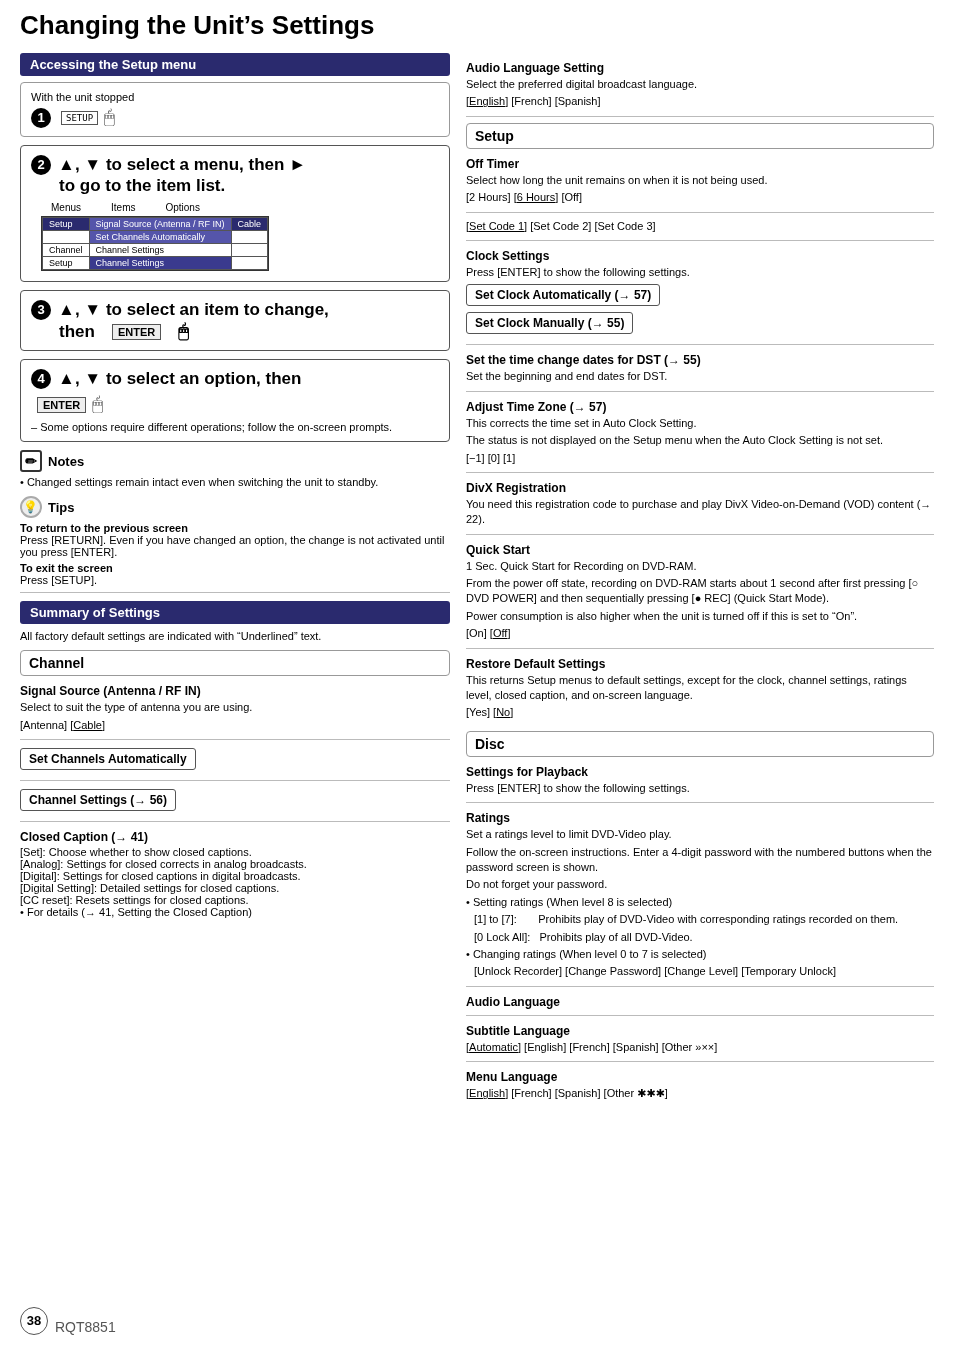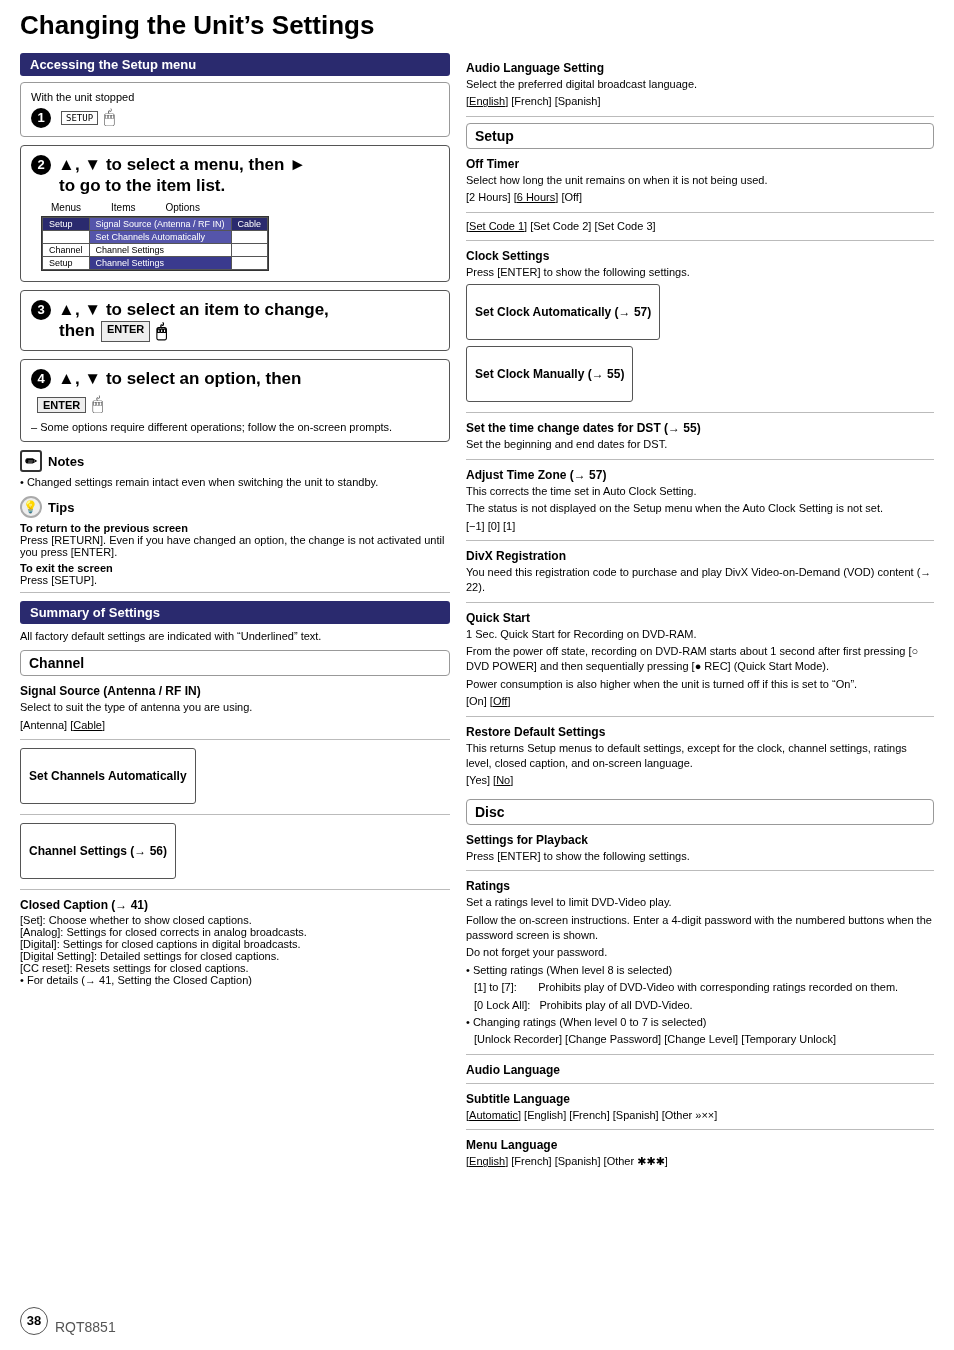--- a/index.html
+++ b/index.html
@@ -144,21 +144,21 @@
       line-height: 18px;
       font-size: 12px;
       background: #eee;
     }
     .bullet-item::before {
       content: "• ";
     }
     .section-box-header {
       border: 1.5px solid #555;
       border-radius: 3px;
-      padding: 20px 8px;
+      padding: 3px 8px;
       font-weight: bold;
       font-size: 12px;
       display: inline-block;
       margin-bottom: 4px;
       margin-top: 2px;
     }
     .setting-title {
       font-weight: bold;
       font-size: 12px;
       margin-top: 8px;
@@ -266,21 +266,21 @@
             </tr>
           </tbody>
             </table>
         </div>
       </div>
     </div>
 
     <div class="step-box">
       <span class="step-circle">3</span>
       <span class="step-text">▲, ▼ to select an item to change,</span>
-      <div style="font-size:17px; font-weight:bold; margin-left:28px; display:flex; gap:6px;">
+      <div style="font-size:17px; font-weight:bold; margin-left:28px; display:flex; align-items:center; gap:17px;">
         <span>then</span>
         <span class="enter-btn">ENTER</span>
         <span style="font-size:18px;">🖱</span>
       </div>
     </div>
 
     <div class="step-box">
       <span class="step-circle">4</span>
       <span class="step-text">▲, ▼ to select an option, then</span>
       <div style="display:flex; align-items:center; gap:6px; margin-top:4px; margin-left:6px;">

